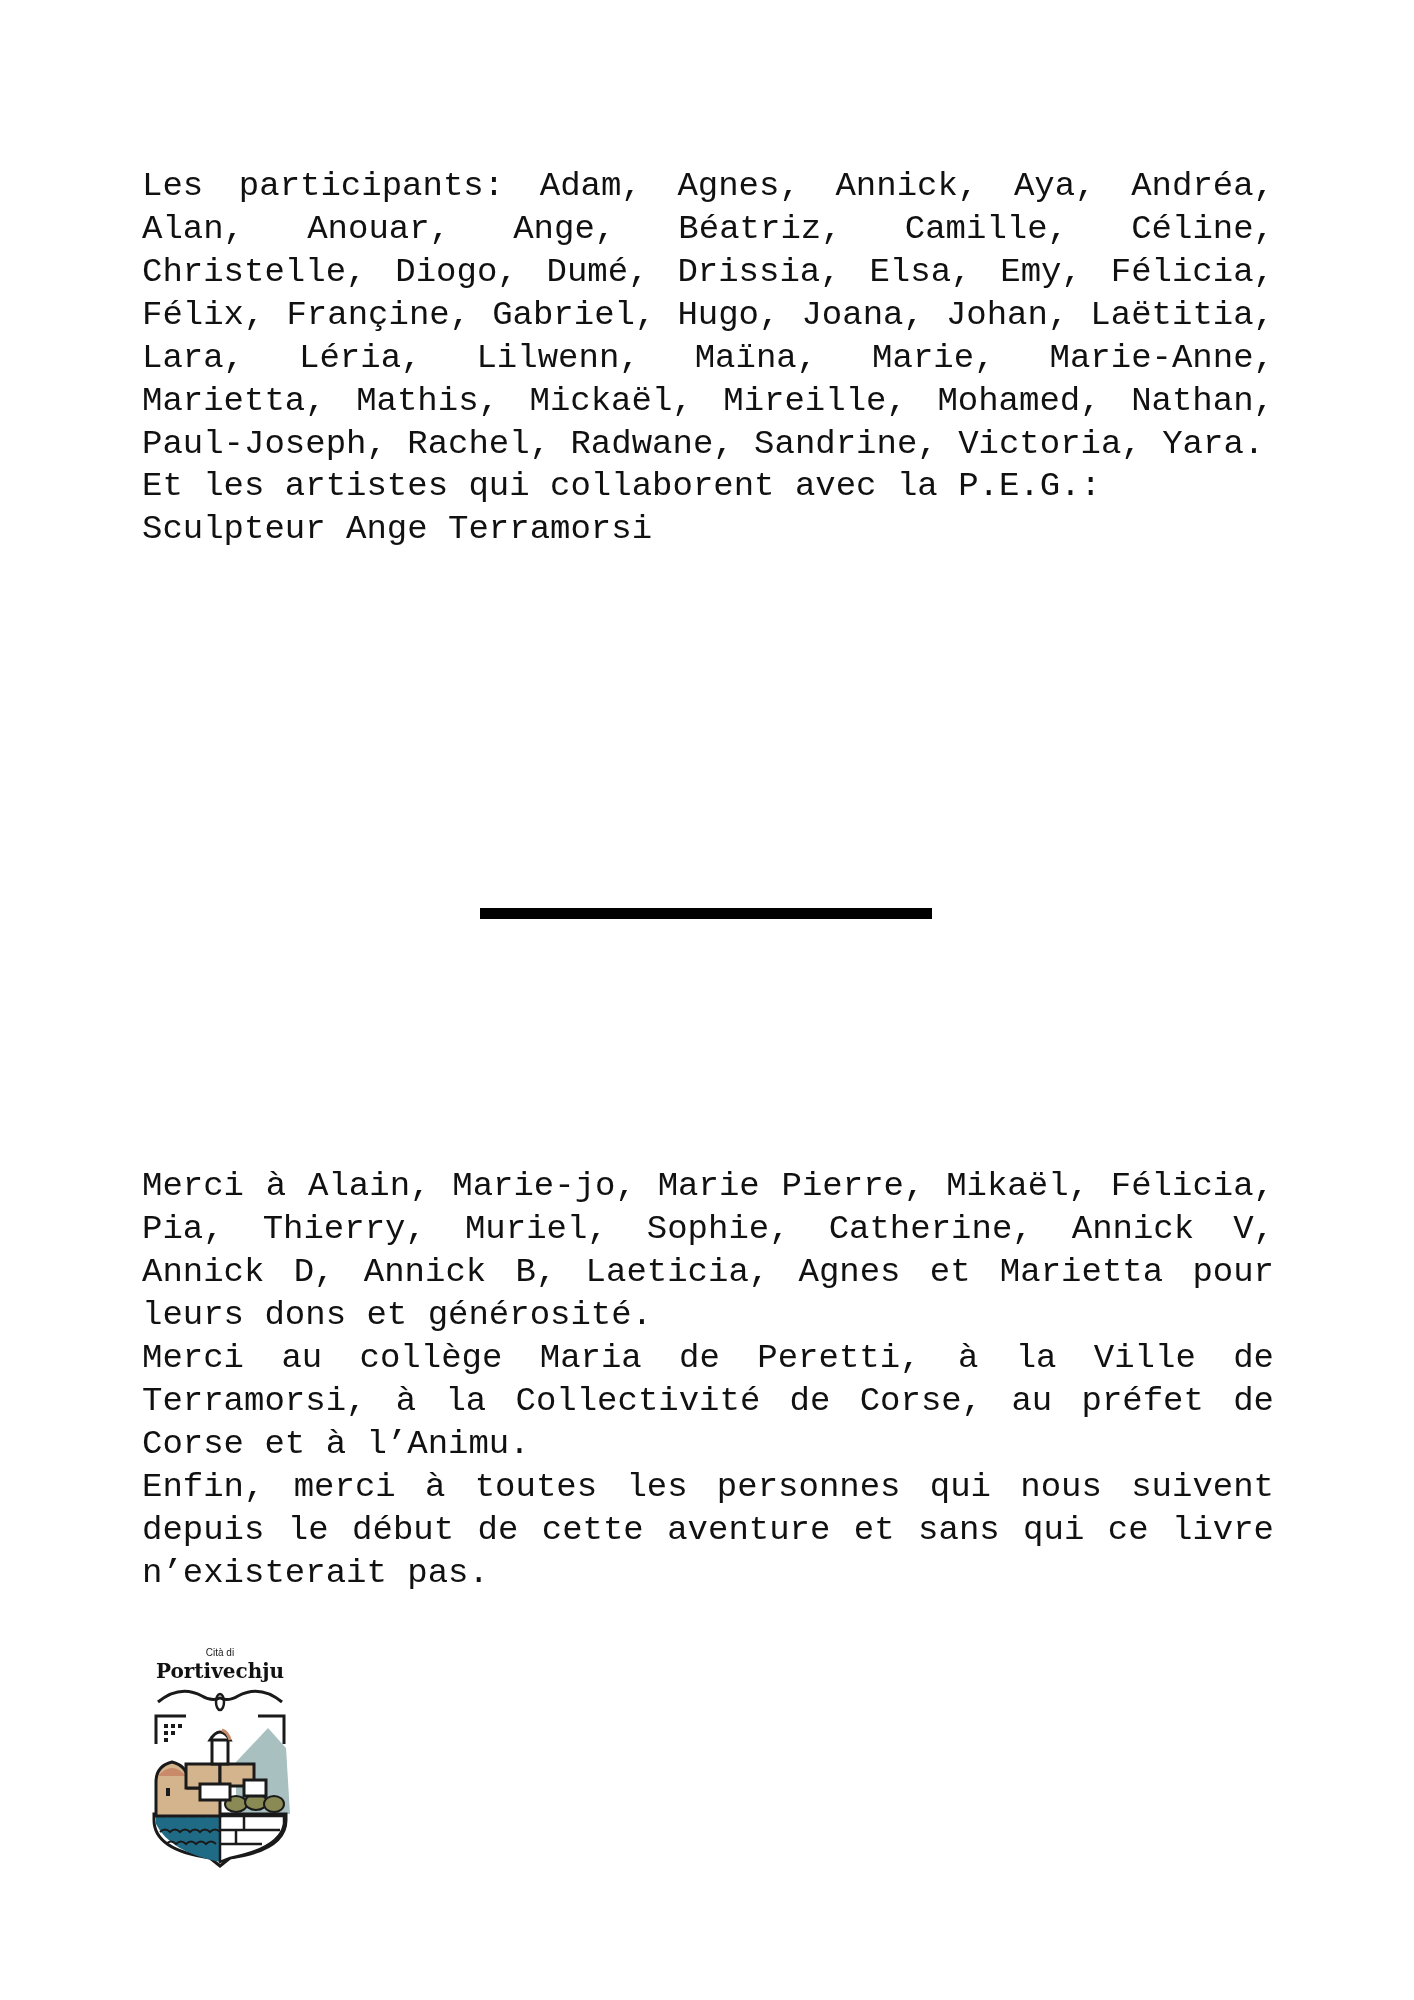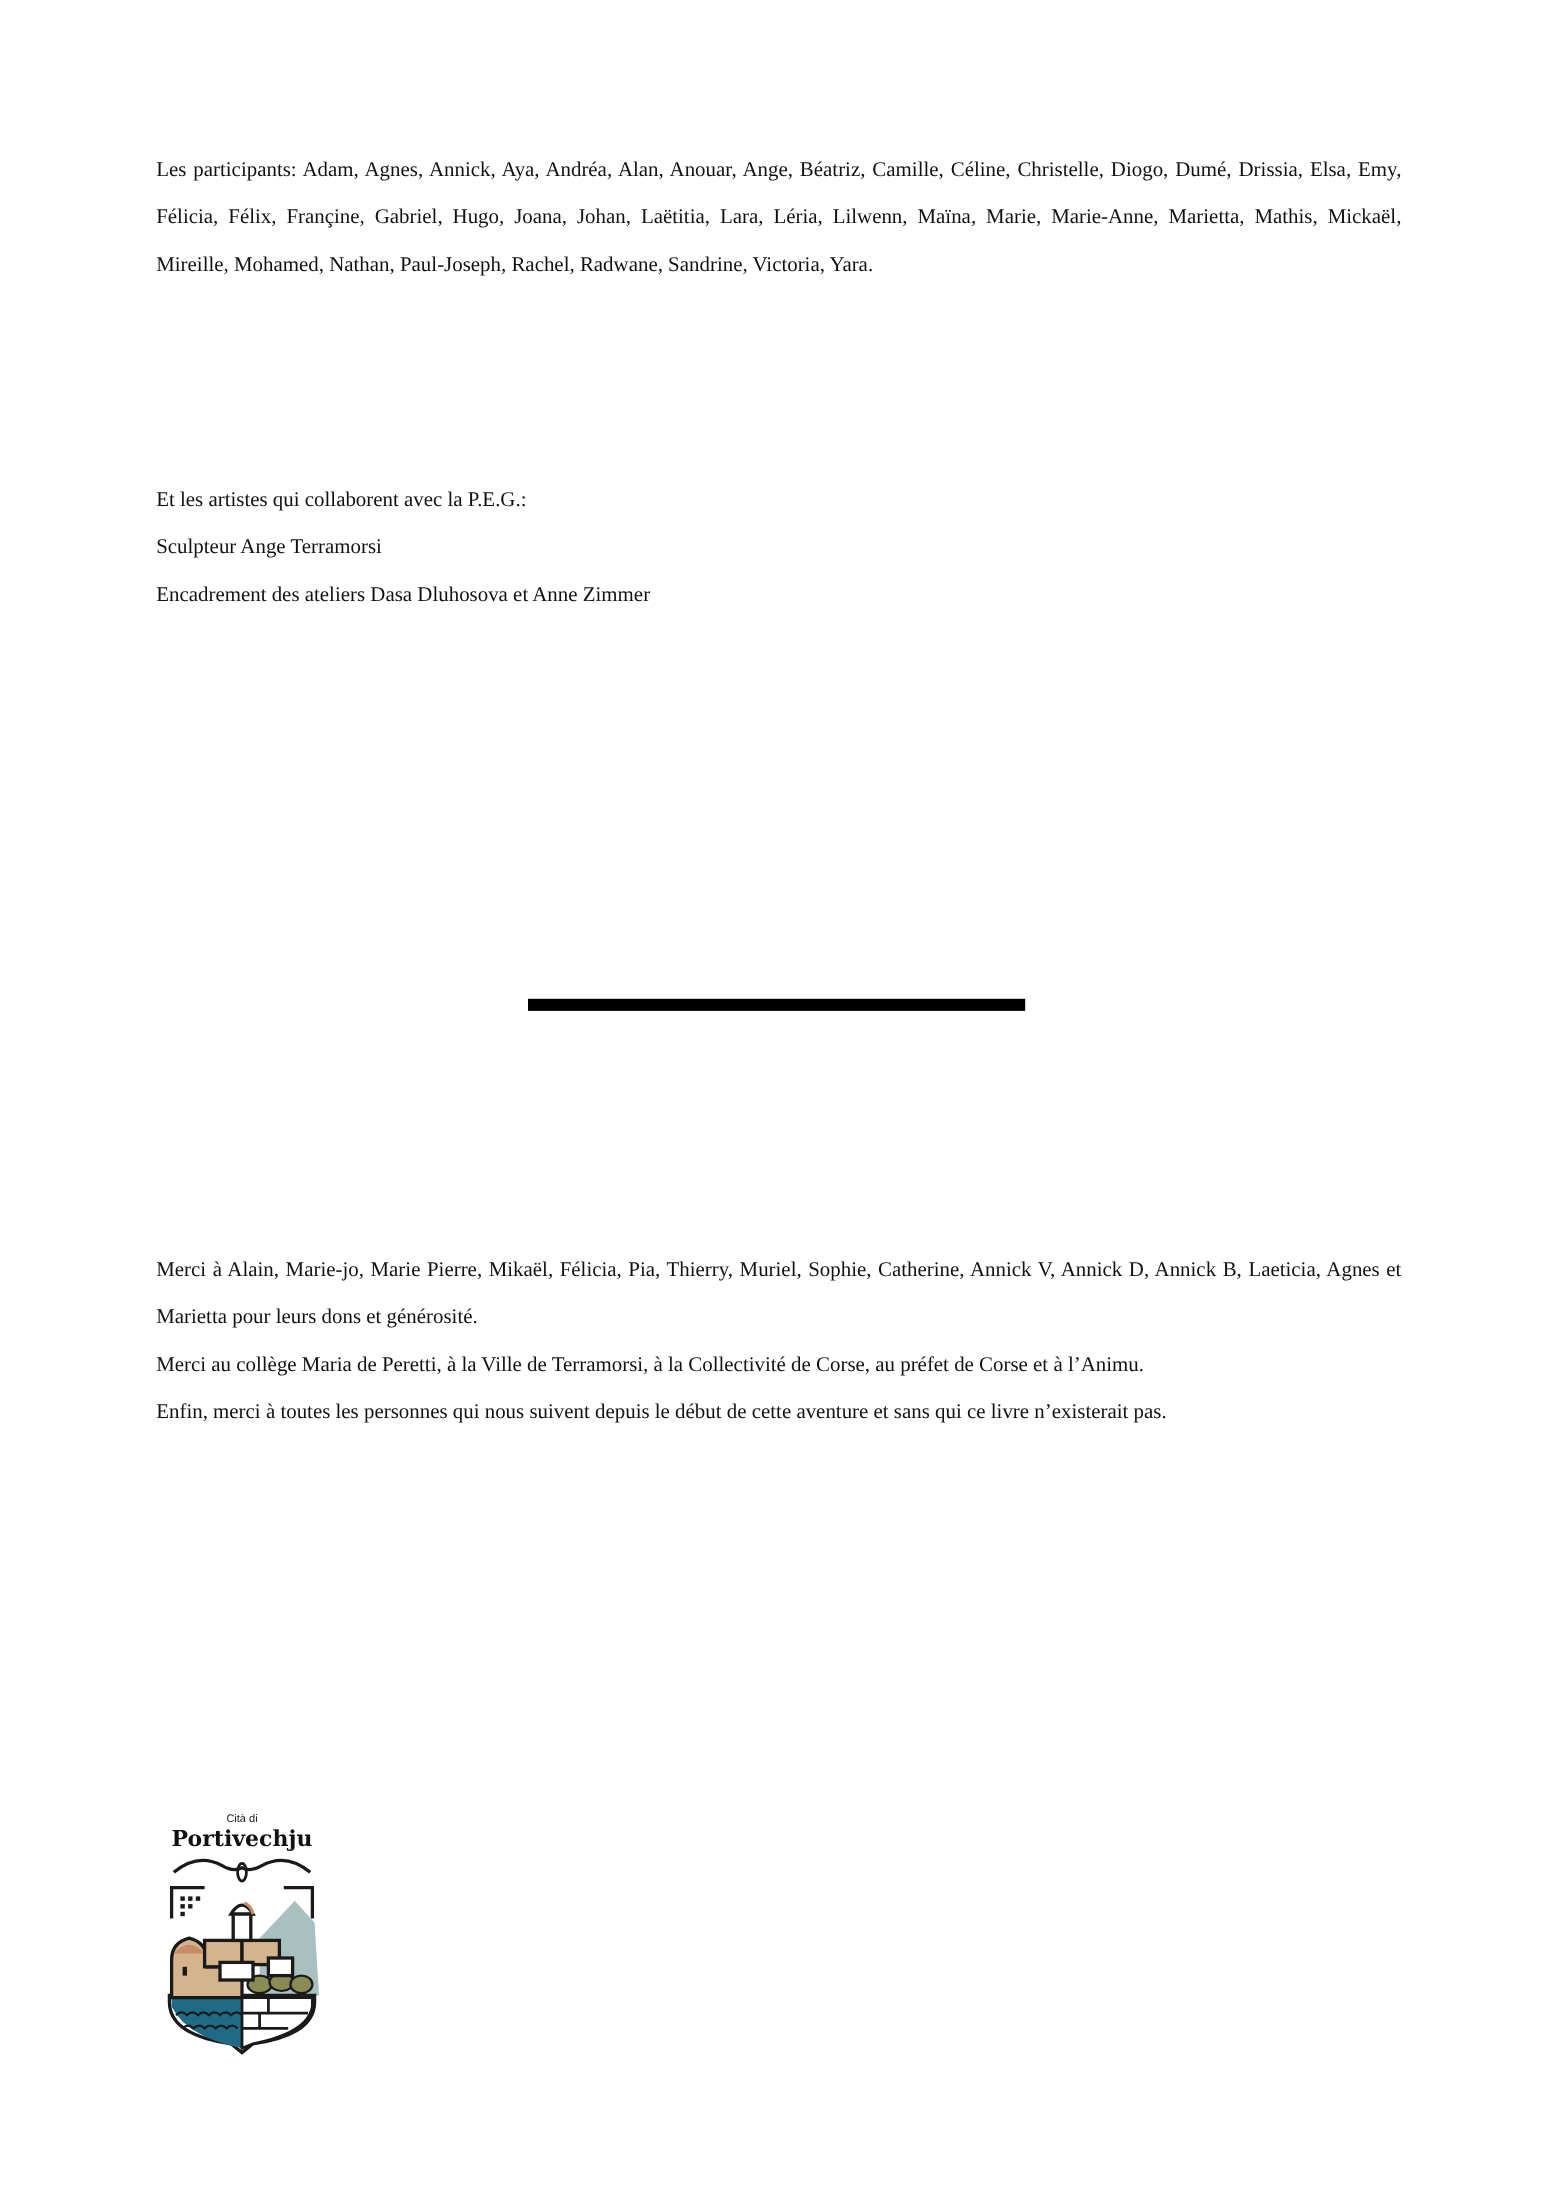--- a/index.html
+++ b/index.html
@@ -1,21 +1,21 @@
 <!DOCTYPE html>
 <html><head>
   <meta charset="utf-8">
   <style>
     html, body { margin: 0; padding: 0; background: #ffffff; }
     body { width: 1414px; height: 2000px; position: relative; overflow: hidden; }
     .page { position: absolute; left: 0; top: 0; width: 1414px; height: 2000px; background: #fff; }
     .text {
       position: absolute; left: 142px; width: 1132px;
-      font-family: Liberation Serif, serif;
-      font-size: 19px; line-height: 43px; color: #111;
+      font-family: Liberation Mono, monospace;
+      font-size: 34px; line-height: 43px; color: #111; margin-top: 32px;
     }
     .justify { text-align: justify; text-align-last: left; }
     .p { margin: 0; }
     #participants { top: 133px; }
     #artists { top: 433px; }
     #thanks { top: 1133px; }
     .line { display: block; }
     .divider {
       position: absolute; left: 480px; top: 908px; width: 452px; height: 11px;
       background: #000;
@@ -27,21 +27,20 @@
 
 <div class="page">
 
   <div id="participants" class="text justify">
     <p class="p">Les participants: Adam, Agnes, Annick, Aya, Andréa, Alan, Anouar, Ange, Béatriz, Camille, Céline, Christelle, Diogo, Dumé, Drissia, Elsa, Emy, Félicia, Félix, Françine, Gabriel, Hugo, Joana, Johan, Laëtitia, Lara, Léria, Lilwenn, Maïna, Marie, Marie-Anne, Marietta, Mathis, Mickaël, Mireille, Mohamed, Nathan, Paul-Joseph, Rachel, Radwane, Sandrine, Victoria, Yara.</p>
   </div>
 
   <div id="artists" class="text">
     <span class="line">Et les artistes qui collaborent avec la P.E.G.:</span>
     <span class="line">Sculpteur Ange Terramorsi</span>
-    <span class="line">Encadrement des ateliers Dasa Dluhosova et Anne Zimmer</span>
   </div>
 
   <div class="divider"></div>
 
   <div id="thanks" class="text justify">
     <p class="p">Merci à Alain, Marie-jo, Marie Pierre, Mikaël, Félicia, Pia, Thierry, Muriel, Sophie, Catherine, Annick V, Annick D, Annick B, Laeticia, Agnes et Marietta pour leurs dons et générosité.</p>
     <p class="p">Merci au collège Maria de Peretti, à la Ville de Terramorsi, à la Collectivité de Corse, au préfet de Corse et à l’Animu.</p>
     <p class="p">Enfin, merci à toutes les personnes qui nous suivent depuis le début de cette aventure et sans qui ce livre n’existerait pas.</p>
   </div>
 

